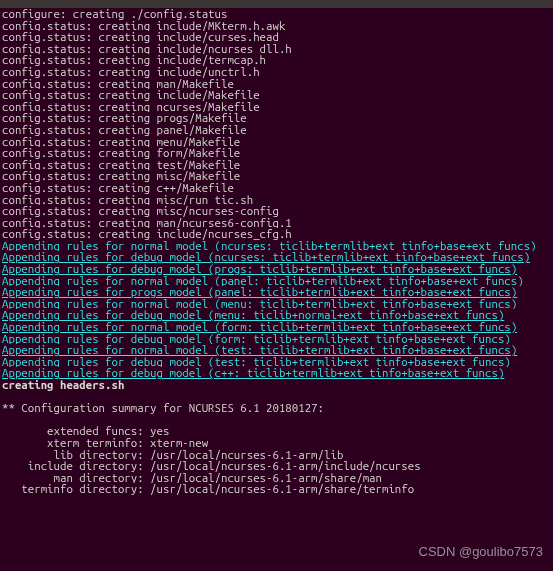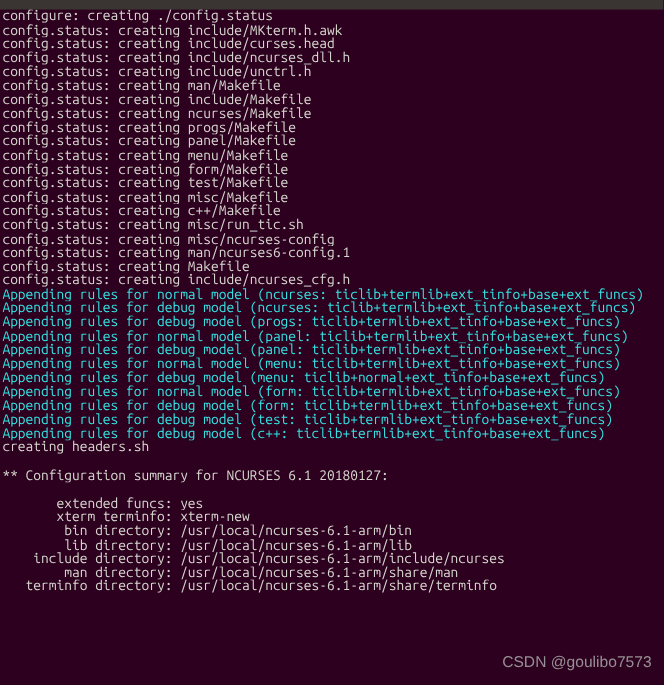--- a/index.html
+++ b/index.html
@@ -24,22 +24,22 @@
       width: 100%;
     }
     .terminal-content {
       padding: 0 2px;
     }
     .line {
       white-space: pre;
       overflow: hidden;
     }
     .config-line { color: #d7d7cf; }
-    .appending-line { color: #34e2e2; }
-    .creating-line { color: #d7d7cf; }
+    .appending-line { color: #34e2e2; text-decoration: underline; }
+    .creating-line { color: #d7d7cf; font-weight: bold; }
     .summary-line { color: #d7d7cf; }
     .blank-line { height: 11.6px; }
     .watermark {
       position: absolute;
       bottom: 13px;
       right: 10px;
       color: #a8a8a8;
       font-size: 13px;
       font-family: Arial, sans-serif;
       opacity: 0.85;
@@ -49,59 +49,59 @@
 <body>
 
 <div class="title-bar"></div>
 
 <div class="terminal-content">
   <div id="config-section">
       <div class="line config-line">configure: creating ./config.status</div>
       <div class="line config-line">config.status: creating include/MKterm.h.awk</div>
       <div class="line config-line">config.status: creating include/curses.head</div>
       <div class="line config-line">config.status: creating include/ncurses_dll.h</div>
+      <div class="line config-line">config.status: creating include/termcap.h</div>
       <div class="line config-line">config.status: creating include/unctrl.h</div>
       <div class="line config-line">config.status: creating man/Makefile</div>
       <div class="line config-line">config.status: creating include/Makefile</div>
       <div class="line config-line">config.status: creating ncurses/Makefile</div>
       <div class="line config-line">config.status: creating progs/Makefile</div>
       <div class="line config-line">config.status: creating panel/Makefile</div>
       <div class="line config-line">config.status: creating menu/Makefile</div>
       <div class="line config-line">config.status: creating form/Makefile</div>
       <div class="line config-line">config.status: creating test/Makefile</div>
       <div class="line config-line">config.status: creating misc/Makefile</div>
       <div class="line config-line">config.status: creating c++/Makefile</div>
       <div class="line config-line">config.status: creating misc/run_tic.sh</div>
       <div class="line config-line">config.status: creating misc/ncurses-config</div>
       <div class="line config-line">config.status: creating man/ncurses6-config.1</div>
-      <div class="line config-line">config.status: creating Makefile</div>
       <div class="line config-line">config.status: creating include/ncurses_cfg.h</div>
     </div>
   <div id="appending-section">
       <div class="line appending-line">Appending rules for normal model (ncurses: ticlib+termlib+ext_tinfo+base+ext_funcs)</div>
       <div class="line appending-line">Appending rules for debug model (ncurses: ticlib+termlib+ext_tinfo+base+ext_funcs)</div>
       <div class="line appending-line">Appending rules for debug model (progs: ticlib+termlib+ext_tinfo+base+ext_funcs)</div>
       <div class="line appending-line">Appending rules for normal model (panel: ticlib+termlib+ext_tinfo+base+ext_funcs)</div>
-      <div class="line appending-line">Appending rules for debug model (panel: ticlib+termlib+ext_tinfo+base+ext_funcs)</div>
+      <div class="line appending-line">Appending rules for progs model (panel: ticlib+termlib+ext_tinfo+base+ext_funcs)</div>
       <div class="line appending-line">Appending rules for normal model (menu: ticlib+termlib+ext_tinfo+base+ext_funcs)</div>
       <div class="line appending-line">Appending rules for debug model (menu: ticlib+normal+ext_tinfo+base+ext_funcs)</div>
       <div class="line appending-line">Appending rules for normal model (form: ticlib+termlib+ext_tinfo+base+ext_funcs)</div>
       <div class="line appending-line">Appending rules for debug model (form: ticlib+termlib+ext_tinfo+base+ext_funcs)</div>
+      <div class="line appending-line">Appending rules for normal model (test: ticlib+termlib+ext_tinfo+base+ext_funcs)</div>
       <div class="line appending-line">Appending rules for debug model (test: ticlib+termlib+ext_tinfo+base+ext_funcs)</div>
       <div class="line appending-line">Appending rules for debug model (c++: ticlib+termlib+ext_tinfo+base+ext_funcs)</div>
     </div>
   <div class="line creating-line">creating headers.sh</div>
   <div class="blank-line"></div>
   <div class="line summary-line">** Configuration summary for NCURSES 6.1 20180127:</div>
   <div class="blank-line"></div>
   <div id="summary-section">
       <div class="line summary-line">       extended funcs: yes</div>
       <div class="line summary-line">       xterm terminfo: xterm-new</div>
       <div class="line summary-line"></div>
-      <div class="line summary-line">        bin directory: /usr/local/ncurses-6.1-arm/bin</div>
       <div class="line summary-line">        lib directory: /usr/local/ncurses-6.1-arm/lib</div>
       <div class="line summary-line">    include directory: /usr/local/ncurses-6.1-arm/include/ncurses</div>
       <div class="line summary-line">        man directory: /usr/local/ncurses-6.1-arm/share/man</div>
       <div class="line summary-line">   terminfo directory: /usr/local/ncurses-6.1-arm/share/terminfo</div>
     </div>
   <div class="blank-line"></div>
 </div>
 
 <div class="watermark">CSDN @goulibo7573</div>
 

